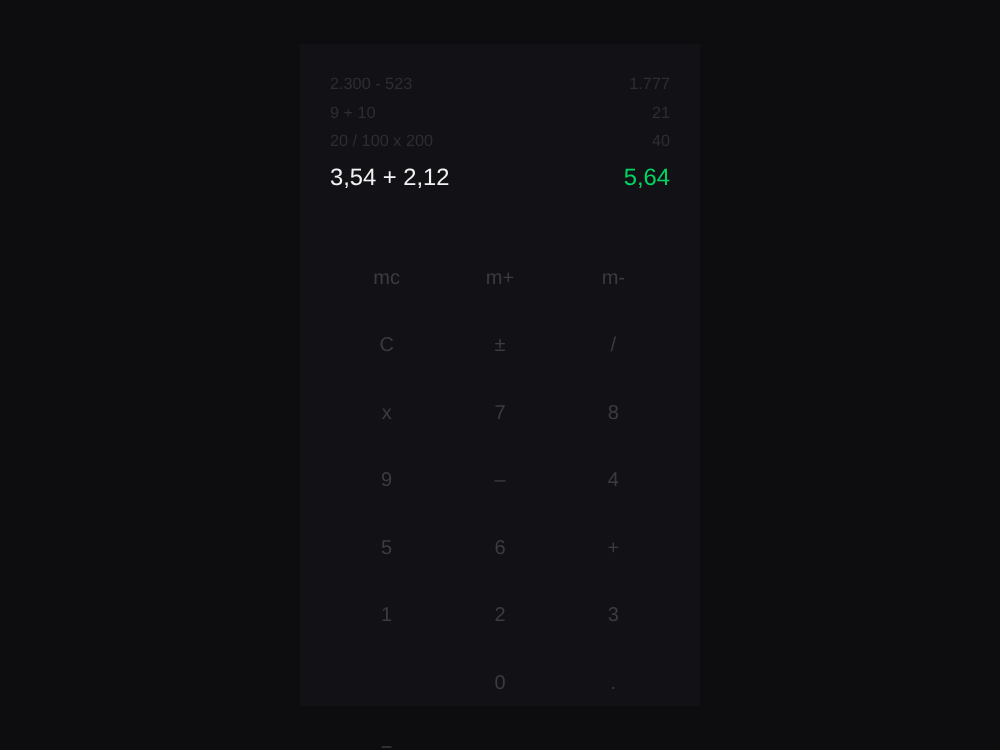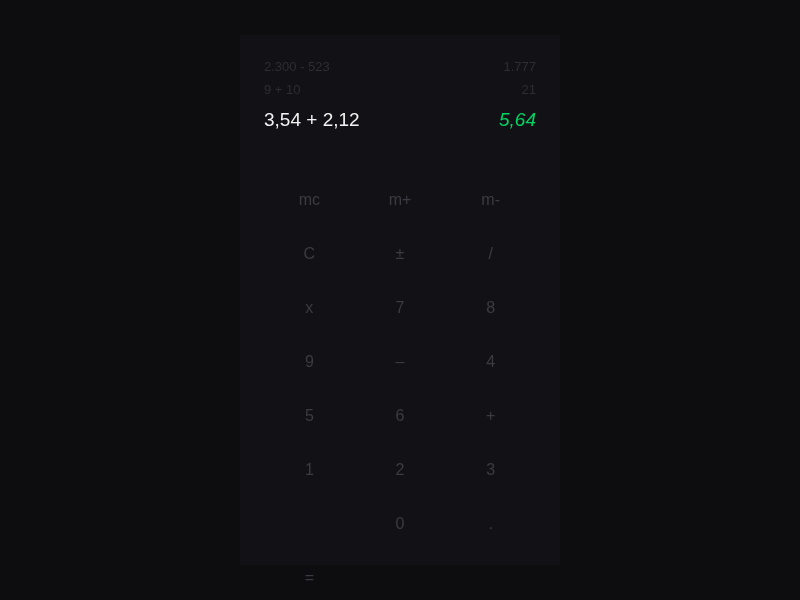--- a/index.html
+++ b/index.html
@@ -35,21 +35,21 @@
   }
   .current-row {
     display: flex;
     justify-content: space-between;
     align-items: baseline;
     font-size: 19px;
     font-weight: 500;
     margin-bottom: 42px;
   }
   .current-expr { color: #f2f2f2; }
-  .current-result { color: #00d463; font-style: italic; }
+  .current-result { color: #00d463; }
   .keypad {
     display: grid;
     grid-template-columns: repeat(3, 1fr);
     grid-auto-rows: 54px;
     gap: 0;
   }
   .key {
     display: flex;
     align-items: center;
     justify-content: center;
@@ -65,20 +65,24 @@
 <div class="calculator">
 
   <div class="history">
     <div class="history-row">
       <span>2.300 - 523</span>
       <span>1.777</span>
     </div>
     <div class="history-row">
       <span>9 + 10</span>
       <span>21</span>
+    </div>
+    <div class="history-row">
+      <span>20 / 100 x 200</span>
+      <span>40</span>
     </div>
   </div>
 
   <div class="current-row">
     <span class="current-expr">3,54 + 2,12</span>
     <span class="current-result">5,64</span>
   </div>
 
   <div class="keypad">
     <div class="key">mc</div>

